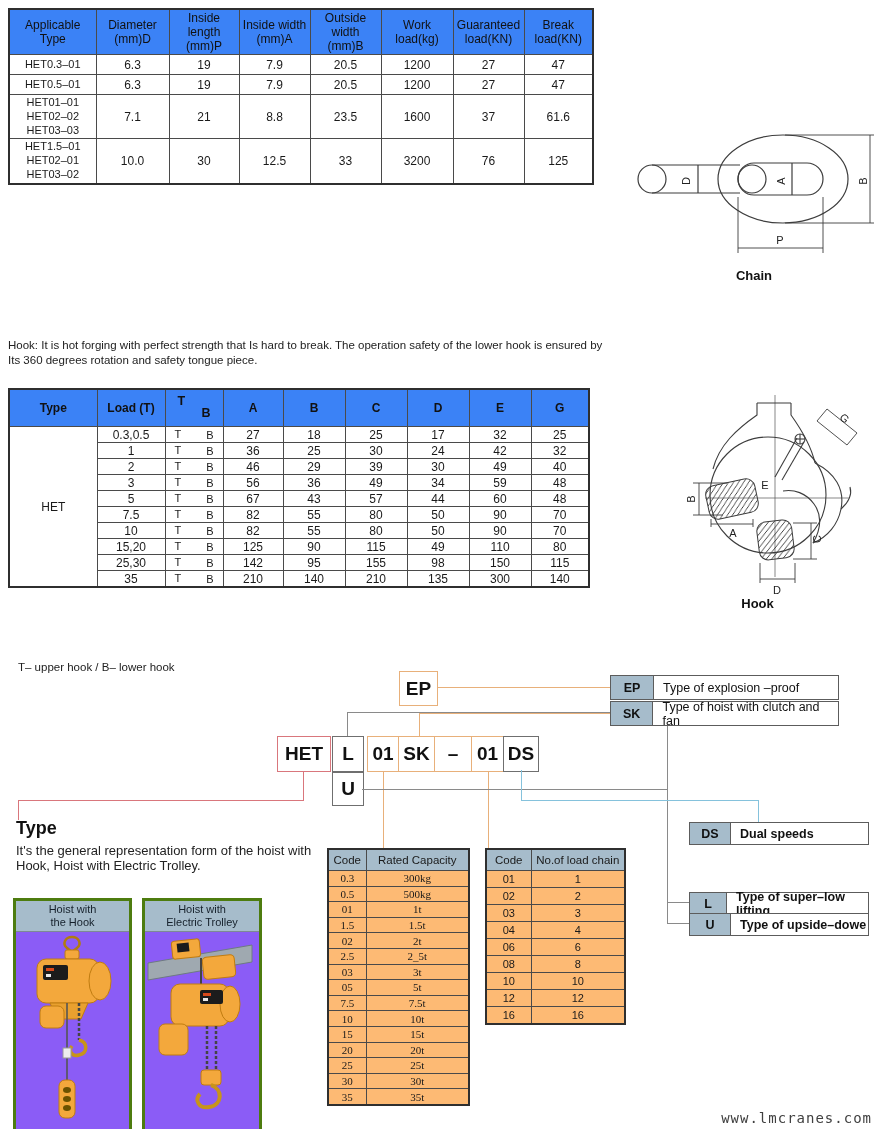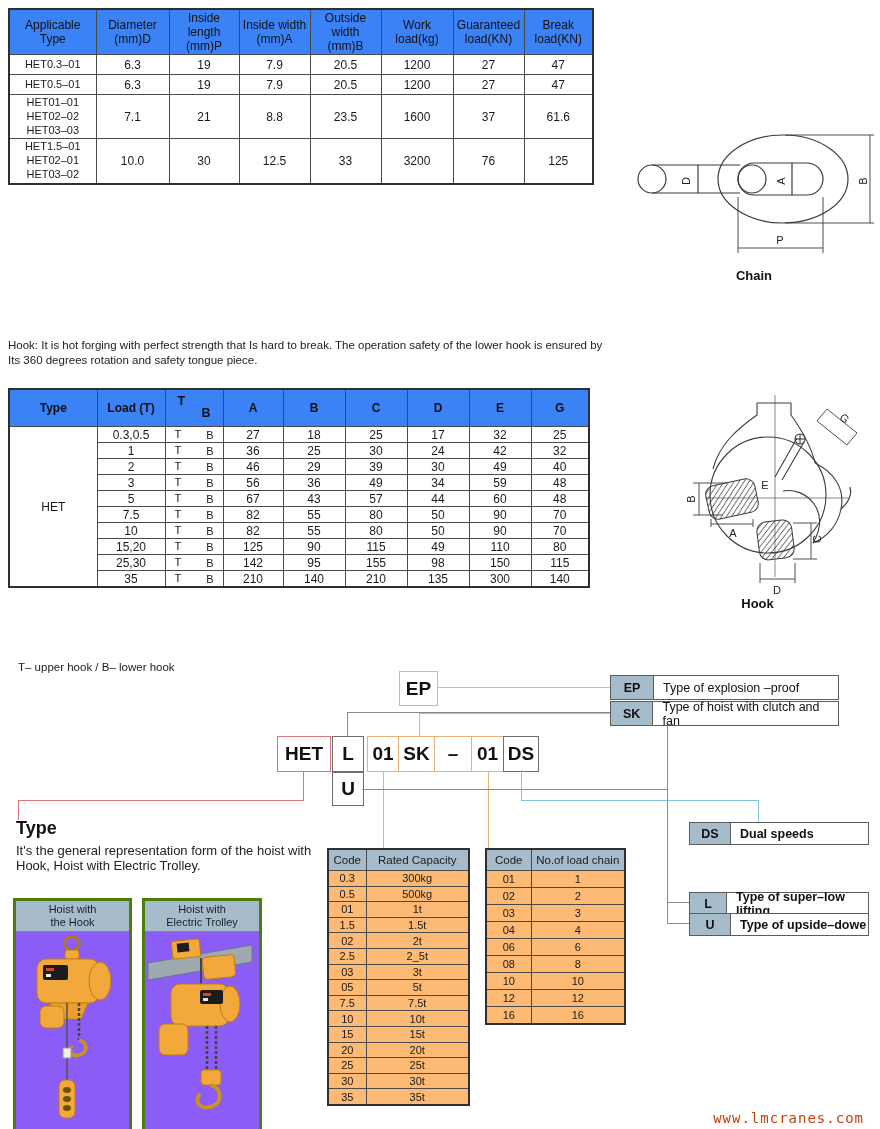--- a/index.html
+++ b/index.html
@@ -22,21 +22,21 @@
   .tb-t{position:absolute;top:0;left:9px;font-size:11px;}
   .tb-b{position:absolute;bottom:0;right:9px;font-size:11px;}
   th.tb-cell .tb-t{top:4px;left:12px;font-size:12.5px;font-weight:bold;}
   th.tb-cell .tb-b{bottom:6px;right:12px;font-size:12.5px;font-weight:bold;}
 
   .mini-table{position:absolute;border:2px solid #2f2f2f;background:#fdba74;}
   .mini-table th,.mini-table td{border:1px solid #4a4a4a;text-align:center;font-size:11px;
       padding:0 2px;}
   .mini-table th{background:#a6bccb;height:20px;font-weight:normal;font-size:11.5px;}
   #t3{left:327px;top:848px;width:141px;}
-  #t3 td{height:14.6px;}
+  #t3 td{height:14.6px;font-family:Liberation Serif, serif;}
   #t4{left:485px;top:848px;width:139px;}
   #t4 td{height:16px;}
 
   
   .note{position:absolute;font-size:11.5px;line-height:15px;color:#222;}
   #hook-note{left:8px;top:338px;width:600px;}
   #tb-note{left:8px;top:660px;width:400px;margin-left:10px;}
   #type-heading{position:absolute;left:16px;top:818px;font-size:18px;font-weight:bold;color:#111;}
   #type-body{position:absolute;left:16px;top:844px;width:308px;font-size:13px;line-height:14.5px;color:#222;}
 
@@ -63,22 +63,22 @@
   .legend .lg-desc{display:flex;align-items:center;padding-left:9px;font-size:12.5px;color:#111;}
   .legend.bold .lg-desc{font-weight:bold;}
 
   
   .img-card{position:absolute;border:3px solid #4d7c0f;background:#8b5cf6;}
   .img-card .cap{height:30px;background:#a6bccb;border-bottom:1px solid #7d8a94;display:flex;
       align-items:center;justify-content:center;text-align:center;font-size:11px;line-height:13px;
       color:#15202b;white-space:pre-line;}
   .img-card .pic{position:relative;}
 
-  #watermark{position:absolute;right:16px;top:1110px;font-family:"DejaVu Sans Mono",monospace;
-      font-size:14px;color:#c2410c;letter-spacing:1px;}
+  #watermark{position:absolute;right:8px;top:1110px;font-family:"DejaVu Sans Mono",monospace;
+      font-size:14px;color:#404040;letter-spacing:1px;}
 </style>
 </head>
 <body>
 
 <div class="page">
 
   <table id="t1" class="spec-table">
     <colgroup>
         <col style="width:87px">
         <col style="width:73px">

